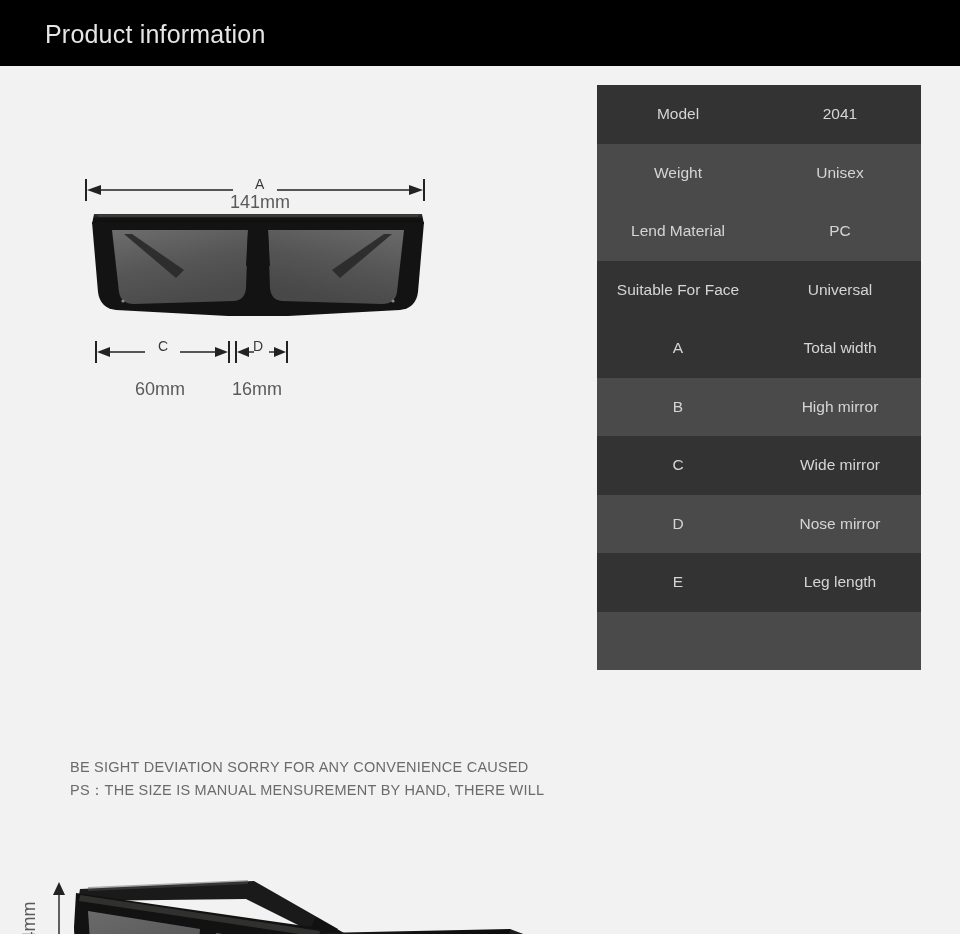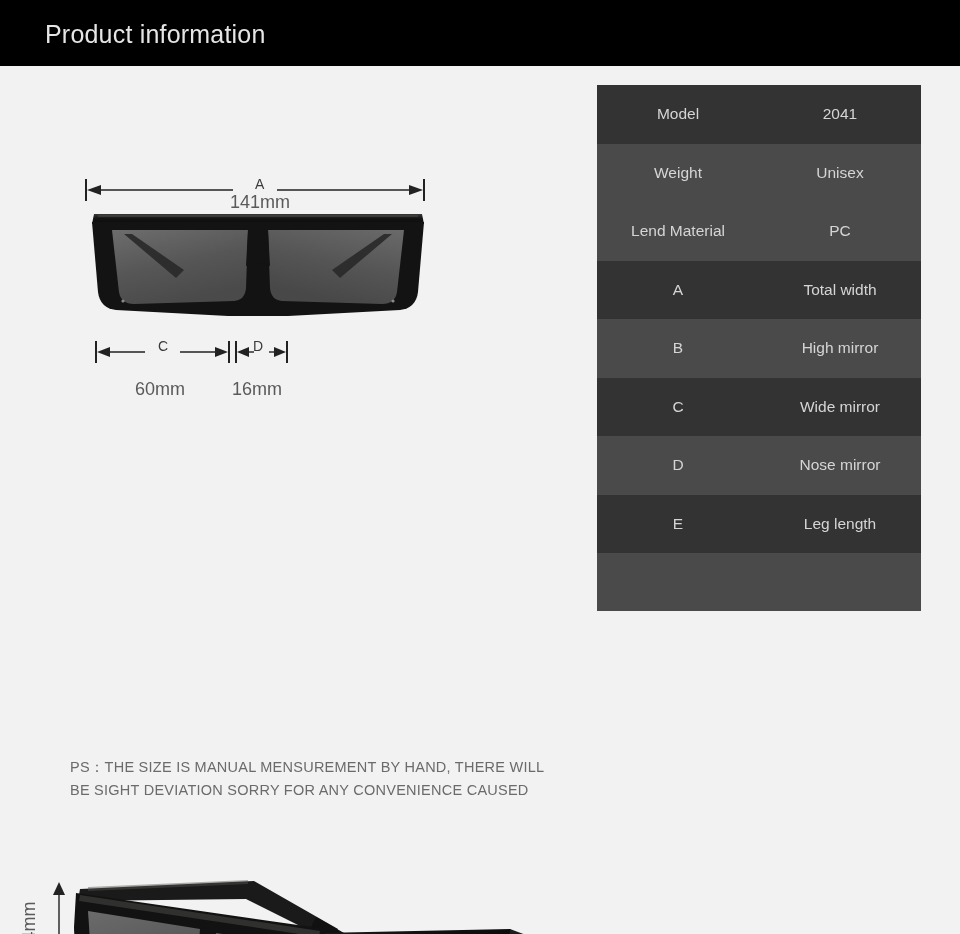--- a/index.html
+++ b/index.html
@@ -208,38 +208,42 @@
       <circle cx="40" cy="152" r="2" fill="#9a9a9a"></circle>
       <circle cx="228" cy="196" r="2" fill="#9a9a9a"></circle>
 
       <path d="M22,24 L262,60 L261,66 L21,30 Z" fill="#4d4d4a" opacity="0.5"></path>
       <path d="M30,16 L190,9 L190,13 L30,20 Z" fill="#55554f" opacity="0.45"></path>
     </svg>
 
   </div>
 
   <div id="ps-note">
+    <div>BE SIGHT DEVIATION SORRY FOR ANY CONVENIENCE CAUSED</div>
     <div>PS：THE SIZE IS MANUAL MENSUREMENT BY HAND, THERE WILL</div>
-    <div>BE SIGHT DEVIATION SORRY FOR ANY CONVENIENCE CAUSED</div>
   </div>
 </div>
 
 <table id="spec-table">
   <tbody>
     <tr class="odd">
         <td class="key">Model</td>
         <td class="val">2041</td>
       </tr>
     <tr class="even">
         <td class="key">Weight</td>
         <td class="val">Unisex</td>
       </tr>
     <tr class="even">
         <td class="key">Lend Material</td>
         <td class="val">PC</td>
+      </tr>
+    <tr class="odd">
+        <td class="key">Suitable For Face</td>
+        <td class="val">Universal</td>
       </tr>
     <tr class="odd">
         <td class="key">A</td>
         <td class="val">Total width</td>
       </tr>
     <tr class="even">
         <td class="key">B</td>
         <td class="val">High mirror</td>
       </tr>
     <tr class="odd">

